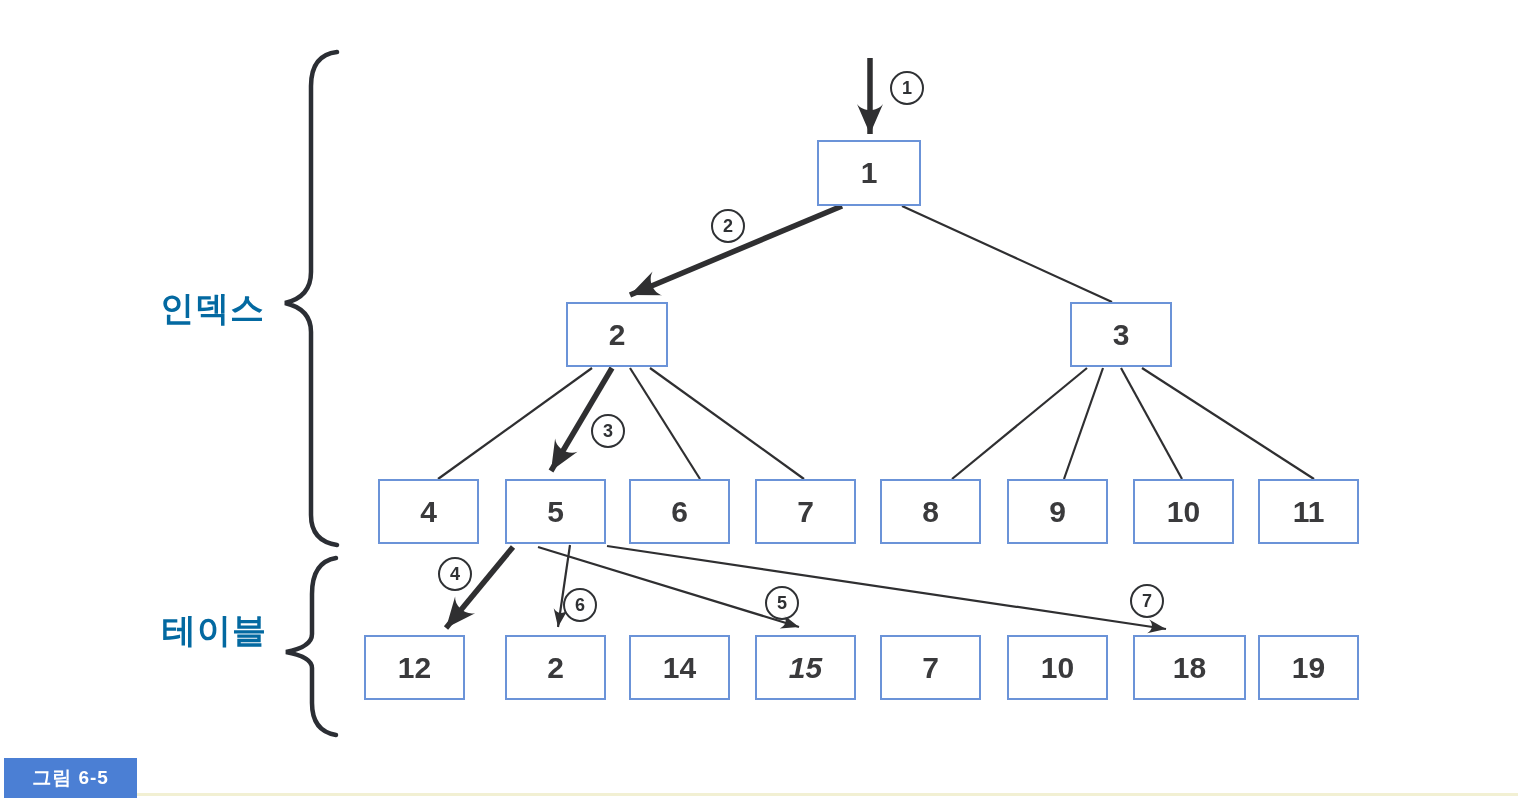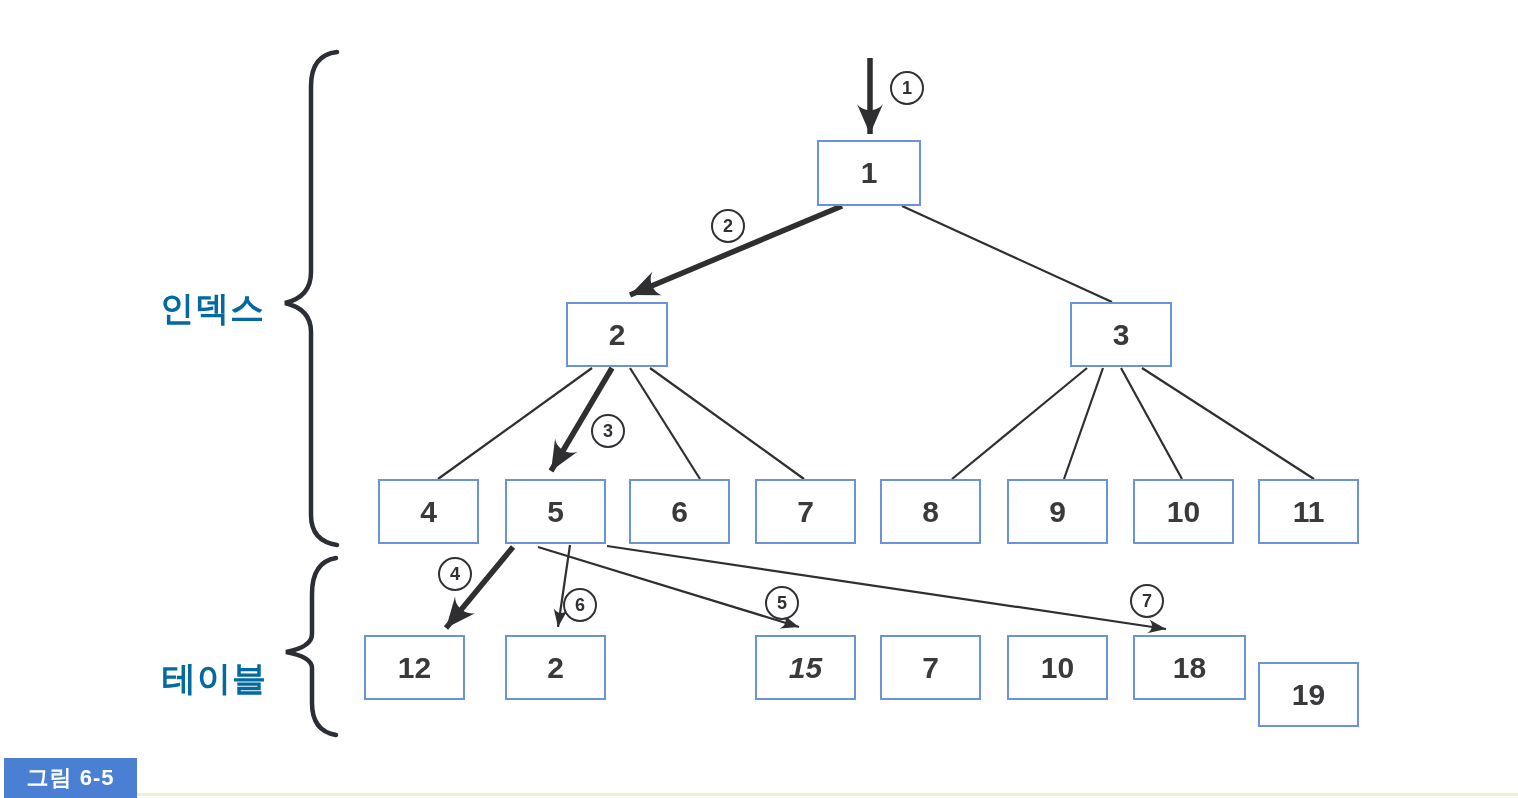--- a/index.html
+++ b/index.html
@@ -19,21 +19,21 @@
     letter-spacing:1px;white-space:nowrap;
   }
   .step{
     position:absolute;width:30px;height:30px;border:2.2px solid #2f3134;
     border-radius:50%;background:rgba(255,255,255,.85);
     display:flex;align-items:center;justify-content:center;
     font-size:18px;font-weight:bold;color:#2f3134;
   }
   .caption{
     position:absolute;left:4px;top:758px;width:133px;height:40px;
-    background:#4b7fd4;color:#ffffff;font-weight:bold;font-size:22px;
+    background:#4b7fd4;color:#ffffff;font-weight:bold;font-size:19px;
     display:flex;align-items:center;justify-content:center;letter-spacing:1px;
   }
   .bottom-rule{
     position:absolute;left:95px;top:793px;width:1423px;height:3px;
     background:#efecc8;opacity:.8;
   }
 </style>
 </head>
 <body>
 
@@ -75,42 +75,43 @@
     </g>
 
     <g stroke="#2f2f31" stroke-width="2.2">
       <line x1="538" y1="547" x2="799" y2="627" marker-end="url(#mT)"></line>
       <line x1="570" y1="545" x2="558" y2="627" marker-end="url(#mT)"></line>
       <line x1="607" y1="546" x2="1166" y2="629" marker-end="url(#mT)"></line>
     </g>
   </svg>
 
   <div class="grouplabel" style="left:160px;top:286px;">인덱스</div>
-  <div class="grouplabel" style="left:162px;top:656px;">테이블</div>
+  <div class="grouplabel" style="left:162px;top:608px;">테이블</div>
 
   <div class="node" style="left:817px;top:140px;width:104px;height:66px;">1</div>
   <div class="node" style="left:566px;top:302px;width:102px;height:65px;">2</div>
   <div class="node" style="left:1070px;top:302px;width:102px;height:65px;">3</div>
 
   <div class="node" style="left:378px;top:479px;width:101px;height:65px;">4</div>
   <div class="node" style="left:505px;top:479px;width:101px;height:65px;">5</div>
   <div class="node" style="left:629px;top:479px;width:101px;height:65px;">6</div>
   <div class="node" style="left:755px;top:479px;width:101px;height:65px;">7</div>
   <div class="node" style="left:880px;top:479px;width:101px;height:65px;">8</div>
   <div class="node" style="left:1007px;top:479px;width:101px;height:65px;">9</div>
   <div class="node" style="left:1133px;top:479px;width:101px;height:65px;">10</div>
   <div class="node" style="left:1258px;top:479px;width:101px;height:65px;text-align:center;">11</div>
 
   <div class="node" style="left:364px;top:635px;width:101px;height:65px;">12</div>
   <div class="node" style="left:505px;top:635px;width:101px;height:65px;">2</div>
+  <div class="node" style="left:629px;top:635px;width:101px;height:65px;">14</div>
   <div class="node" style="left:755px;top:635px;width:101px;height:65px;font-style:italic;">15</div>
   <div class="node" style="left:880px;top:635px;width:101px;height:65px;">7</div>
   <div class="node" style="left:1007px;top:635px;width:101px;height:65px;">10</div>
   <div class="node" style="left:1133px;top:635px;width:113px;height:65px;">18</div>
-  <div class="node" style="left:1258px;top:635px;width:101px;height:65px;margin-top:27px;">19</div>
+  <div class="node" style="left:1258px;top:635px;width:101px;height:65px;">19</div>
 
   <div class="step" style="left:890px;top:71px;">1</div>
   <div class="step" style="left:711px;top:209px;">2</div>
   <div class="step" style="left:591px;top:414px;">3</div>
   <div class="step" style="left:438px;top:557px;">4</div>
   <div class="step" style="left:765px;top:586px;">5</div>
   <div class="step" style="left:563px;top:588px;">6</div>
   <div class="step" style="left:1130px;top:584px;">7</div>
 
   <div class="bottom-rule"></div>

